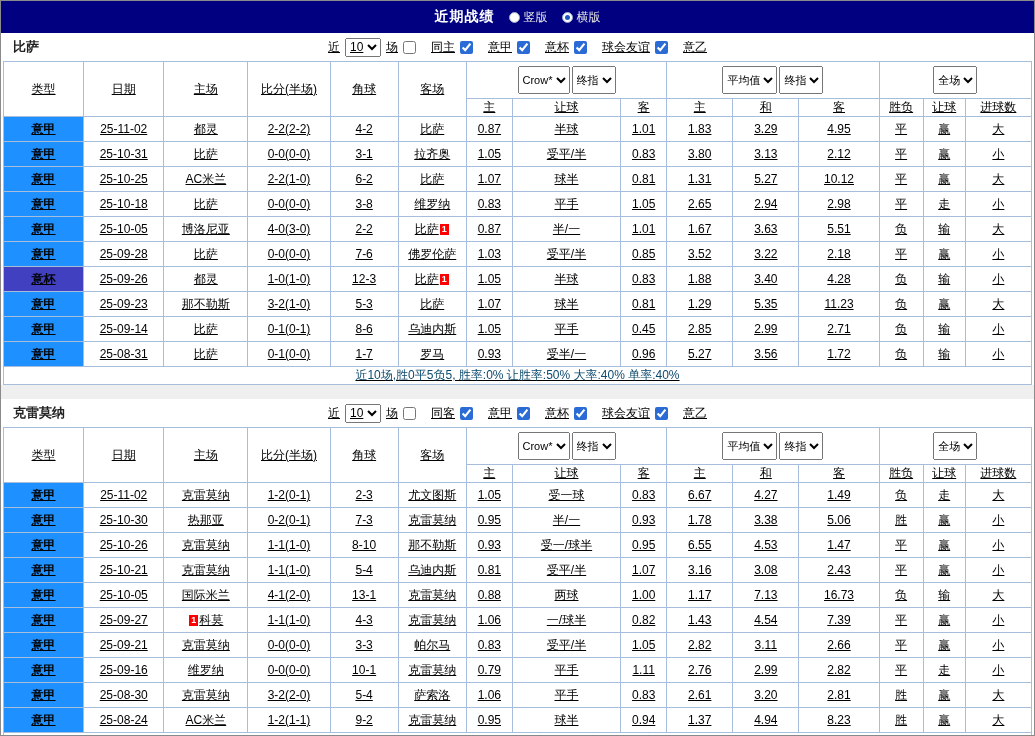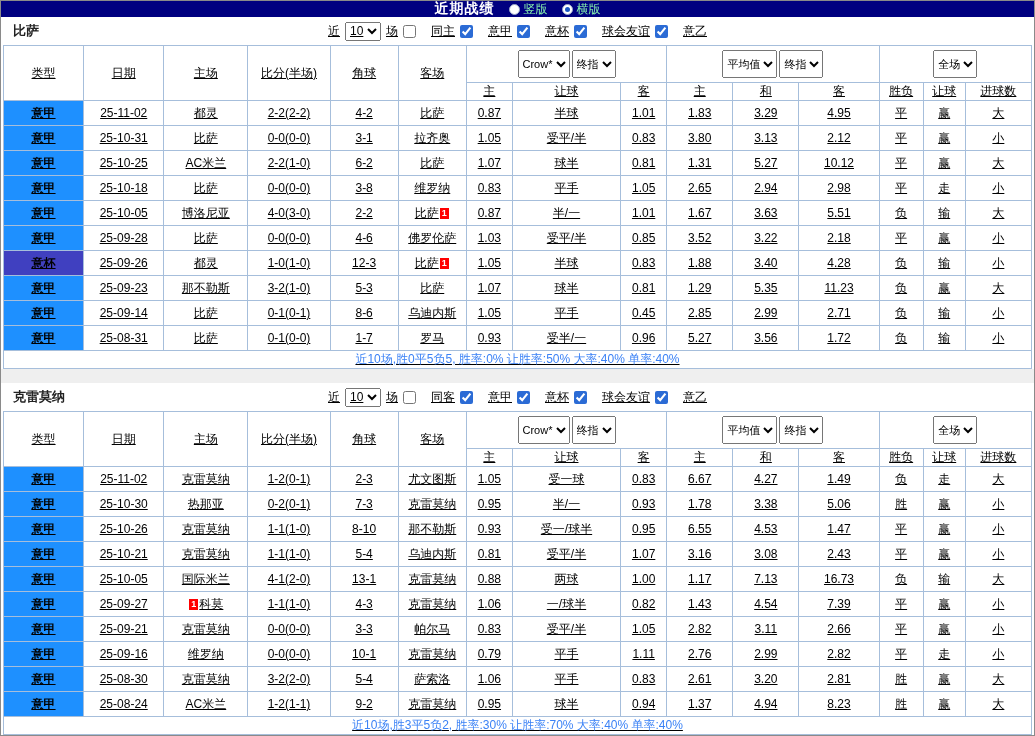--- a/index.html
+++ b/index.html
@@ -4,23 +4,23 @@
 <style>
   :root{
     --c-topbar:#000080; --c-league:#1e90ff; --c-cup:#4040c0;
     --c-focus:#008000; --c-score:#ff0000; --c-odds:#00008b;
     --c-red:#ff0000; --c-green:#008000; --c-blue:#0000ee;
     --c-border:#a6bedb;
   }
   *{box-sizing:border-box;margin:0;padding:0;}
   body{width:1035px;font-family:"Liberation Sans","DejaVu Sans",sans-serif;font-size:12px;background:#fff;}
   .page{width:1035px;height:736px;border:1px solid #8a8a8a;background:#efefef;overflow:hidden;}
-  .topbar{height:16px;background:var(--c-topbar);display:flex;align-items:center;justify-content:center;gap:14px;}
+  .topbar{height:32px;background:var(--c-topbar);display:flex;align-items:center;justify-content:center;gap:14px;}
   .topbar-title{color:#fff;font-weight:bold;font-size:14px;letter-spacing:1px;}
-  .radio-label{display:inline-flex;align-items:center;gap:4px;color:#86efac;font-size:12px;cursor:pointer;}
+  .radio-label{display:inline-flex;align-items:center;gap:4px;color:#e5e5e5;font-size:12px;cursor:pointer;}
   .rdot{width:11px;height:11px;border-radius:50%;background:#fff;border:1px solid #9aa7c7;display:inline-block;position:relative;}
   .rdot.on::after{content:"";position:absolute;left:2px;top:2px;width:5px;height:5px;border-radius:50%;background:#1a56c4;}
   .section{background:#fff;text-decoration:underline;}
   .gap{height:14px;background:#efefef;}
   .filterbar{height:28px;position:relative;display:flex;align-items:center;justify-content:center;gap:5px;background:#fff;}
   .team-name{position:absolute;left:12px;font-weight:bold;font-size:13px;color:#222;}
   .filter-controls{display:flex;align-items:center;gap:5px;color:#000;}
   .filter-controls select{font-size:12px;height:19px;}
   .filter-controls label{display:inline-flex;align-items:center;gap:15px;cursor:pointer;}
   .filter-controls input[type=checkbox]{width:13px;height:13px;accent-color:#2b6bd5;margin:0;}
@@ -31,21 +31,21 @@
   .results thead select{font-size:11px;height:28px;margin:4px 1px;vertical-align:middle;}
   .results tbody td{height:25px;font-size:12px;color:#000;}
   td.league{background:var(--c-league);color:#fff;font-weight:bold;}
   td.league.cup{background:var(--c-cup);}
   .focus{color:var(--c-focus);}
   .score{color:var(--c-score);}
   .odds{color:var(--c-odds);}
   .res-red{color:var(--c-red);}
   .res-green{color:var(--c-green);}
   .res-blue{color:var(--c-blue);}
-  .results tfoot td{color:#3b82f6;height:14px;font-size:12px;}
+  .results tfoot td{color:#0c4a6e;height:14px;font-size:12px;}
   .card-badge{display:inline-block;background:#f00;color:#fff;font-size:9px;line-height:11px;width:9px;height:11px;margin:0 1px;vertical-align:1px;font-weight:bold;text-align:center;}
 </style>
 </head>
 <body>
 
 <div class="page">
   <div class="topbar">
     <span class="topbar-title">近期战绩</span>
     <label class="radio-label">
       <span class="rdot"></span>
@@ -212,21 +212,21 @@
               <td class="odds">5.51</td>
               <td class="res-red">负</td>
               <td class="res-blue">输</td>
               <td class="res-red">大</td>
             </tr>
             <tr>
               <td class="league">意甲</td>
               <td>25-09-28</td>
               <td class="focus">比萨</td>
               <td class="score">0-0(0-0)</td>
-              <td>4-6</td>
+              <td>7-6</td>
               <td>佛罗伦萨</td>
               <td class="odds">1.03</td>
               <td class="odds">受平/半</td>
               <td class="odds">0.85</td>
               <td class="odds">3.52</td>
               <td class="odds">3.22</td>
               <td class="odds">2.18</td>
               <td class="res-green">平</td>
               <td class="res-red">赢</td>
               <td class="res-green">小</td>

